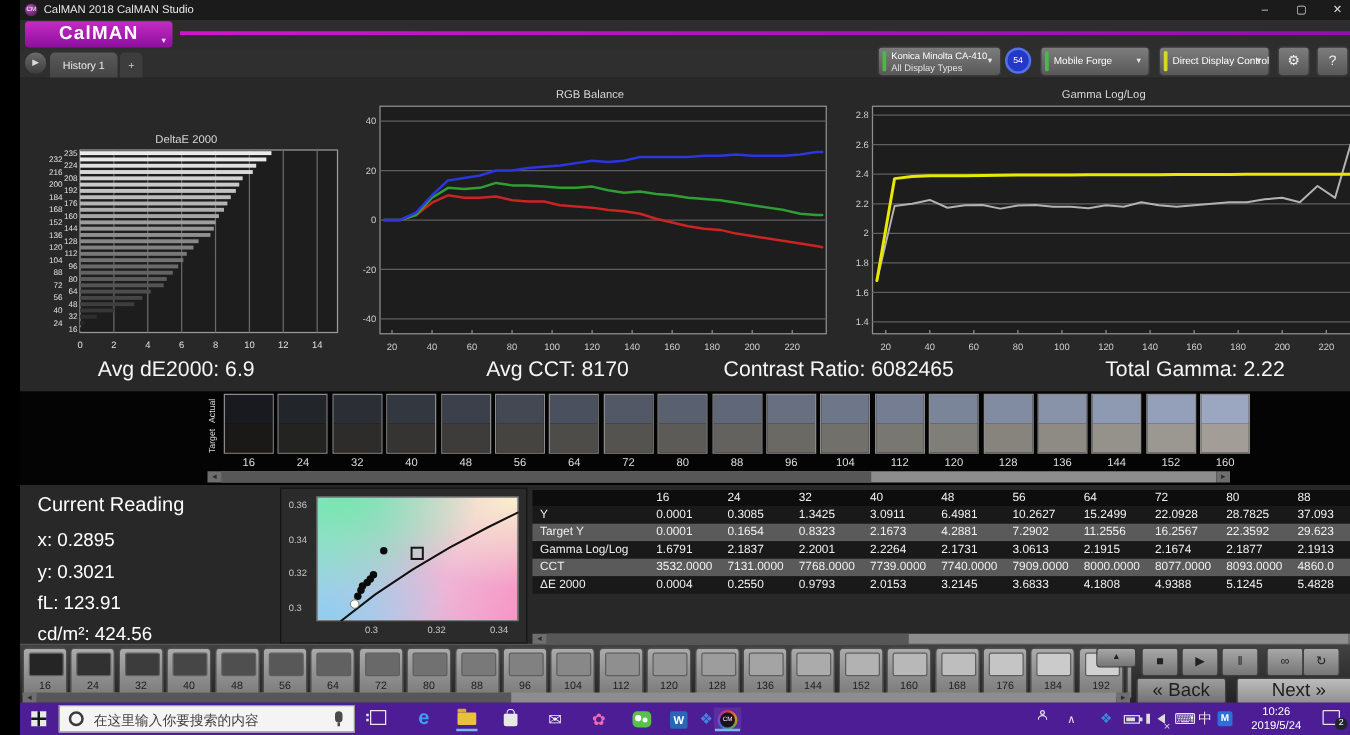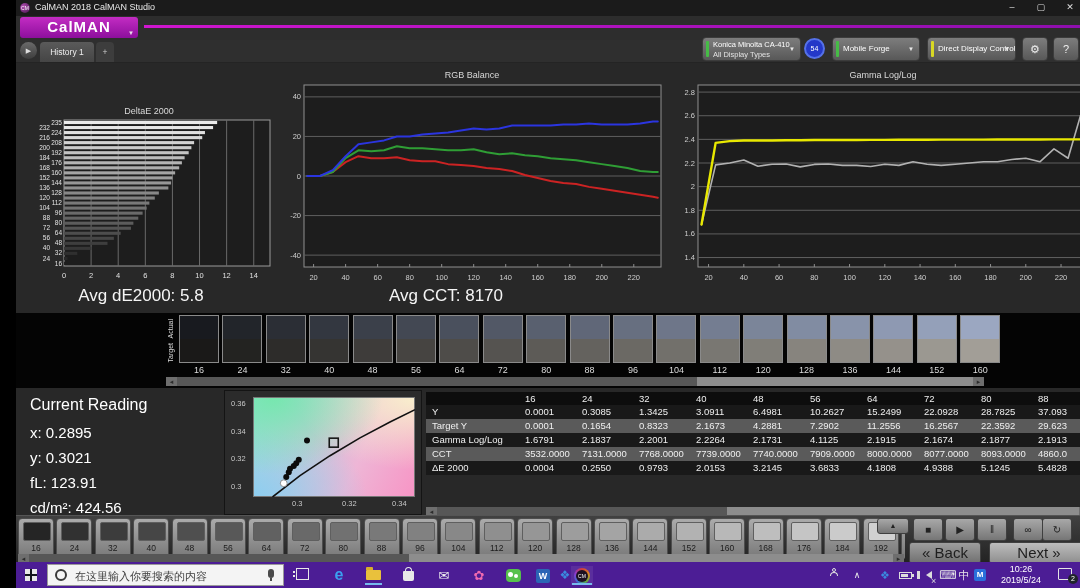--- a/index.html
+++ b/index.html
@@ -340,22 +340,24 @@
         <line x1="355.79372197309414" y1="186" x2="355.79372197309414" y2="183" stroke="#8f8f8f" stroke-width="1"></line>
         <text x="355.79372197309414" y="199" font-size="7.5" text-anchor="middle" fill="#cfcfcf">200</text>
         <line x1="391.0403587443946" y1="186" x2="391.0403587443946" y2="183" stroke="#8f8f8f" stroke-width="1"></line>
         <text x="391.0403587443946" y="199" font-size="7.5" text-anchor="middle" fill="#cfcfcf">220</text>
         <polyline points="31.524663677130043,143.57272727272726 45.62331838565022,83.89090909090906 59.7219730941704,81.99999999999997 73.82062780269058,78.92727272727272 87.91928251121075,85.19090909090907 102.01793721973094,83.18181818181817 116.11659192825113,82.94545454545451 130.21524663677127,85.9 144.31390134529147,83.41818181818178 158.41255605381167,83.06363636363638 172.51121076233184,84.36363636363633 186.60986547085201,84.36363636363633 200.7085201793722,85.54545454545455 214.80717488789236,83.18181818181817 228.90582959641256,84.36363636363633 243.00448430493273,80.81818181818181 257.10313901345296,83.18181818181817 271.2017937219731,84.36363636363633 285.30044843049325,83.18181818181817 299.39910313901345,81.99999999999997 313.49775784753365,80.81818181818181 327.5964125560538,80.81818181818181 341.695067264574,78.45454545454545 355.79372197309414,77.27272727272724 369.89237668161434,80.81818181818181 383.99103139013454,67.81818181818184 398.08968609865474,77.27272727272724 412.1883408071749,28.818181818181813 417.47533632286996,56" fill="none" stroke="#b2b2b2" stroke-width="1.6" stroke-linejoin="round" stroke-linecap="round"></polyline>
         <polyline points="31.524663677130043,143.45454545454547 45.62331838565022,61.90909090909089 59.7219730941704,60.136363636363654 73.82062780269058,59.54545454545452 87.91928251121075,59.54545454545452 102.01793721973094,59.54545454545452 116.11659192825113,59.30909090909091 130.21524663677127,59.1909090909091 144.31390134529147,59.072727272727235 158.41255605381167,58.95454545454544 172.51121076233184,58.95454545454544 186.60986547085201,58.95454545454544 200.7085201793722,58.83636363636363 214.80717488789236,58.83636363636363 228.90582959641256,58.71818181818183 243.00448430493273,58.71818181818183 257.10313901345296,58.71818181818183 271.2017937219731,58.599999999999966 285.30044843049325,58.599999999999966 299.39910313901345,58.599999999999966 313.49775784753365,58.599999999999966 327.5964125560538,58.48181818181817 341.695067264574,58.48181818181817 355.79372197309414,58.48181818181817 369.89237668161434,58.48181818181817 383.99103139013454,58.36363636363636 398.08968609865474,58.36363636363636 412.1883408071749,58.36363636363636 417.47533632286996,58.36363636363636" fill="none" stroke="#e8e800" stroke-width="2.4" stroke-linejoin="round" stroke-linecap="round"></polyline>
       </svg>
   </div>
 
   <div class="statsrow">
-    <div class="stat" style="left:125px">Avg dE2000: 5.8</div>
+    <div class="stat" style="left:125px">Avg dE2000: 6.9</div>
     <div class="stat" style="left:430px">Avg CCT: 8170</div>
+    <div class="stat" style="left:655px">Contrast Ratio: 6082465</div>
+    <div class="stat" style="left:940px">Total Gamma: 2.22</div>
   </div>
 
   <div class="strip">
     <div class="rotlab" style="top:6px">Actual</div>
     <div class="rotlab" style="top:30px">Target</div>
     <div id="swatchRow" class="abs" style="left:163px;top:0;width:917px;height:64px">
         <div class="sw" style="left: 0px;">
           <div class="half" style="background: rgb(24, 26, 31);"></div>
           <div class="half" style="background: rgb(26, 25, 24);"></div>
         </div>
@@ -531,21 +533,21 @@
         <div class="tc">22.3592</div>
         <div class="tc">29.623</div>
       </div>
       <div class="trow">
         <div class="tl">Gamma Log/Log</div>
         <div class="tc">1.6791</div>
         <div class="tc">2.1837</div>
         <div class="tc">2.2001</div>
         <div class="tc">2.2264</div>
         <div class="tc">2.1731</div>
-        <div class="tc">4.1125</div>
+        <div class="tc">3.0613</div>
         <div class="tc">2.1915</div>
         <div class="tc">2.1674</div>
         <div class="tc">2.1877</div>
         <div class="tc">2.1913</div>
       </div>
       <div class="trow shade">
         <div class="tl">CCT</div>
         <div class="tc">3532.0000</div>
         <div class="tc">7131.0000</div>
         <div class="tc">7768.0000</div>

